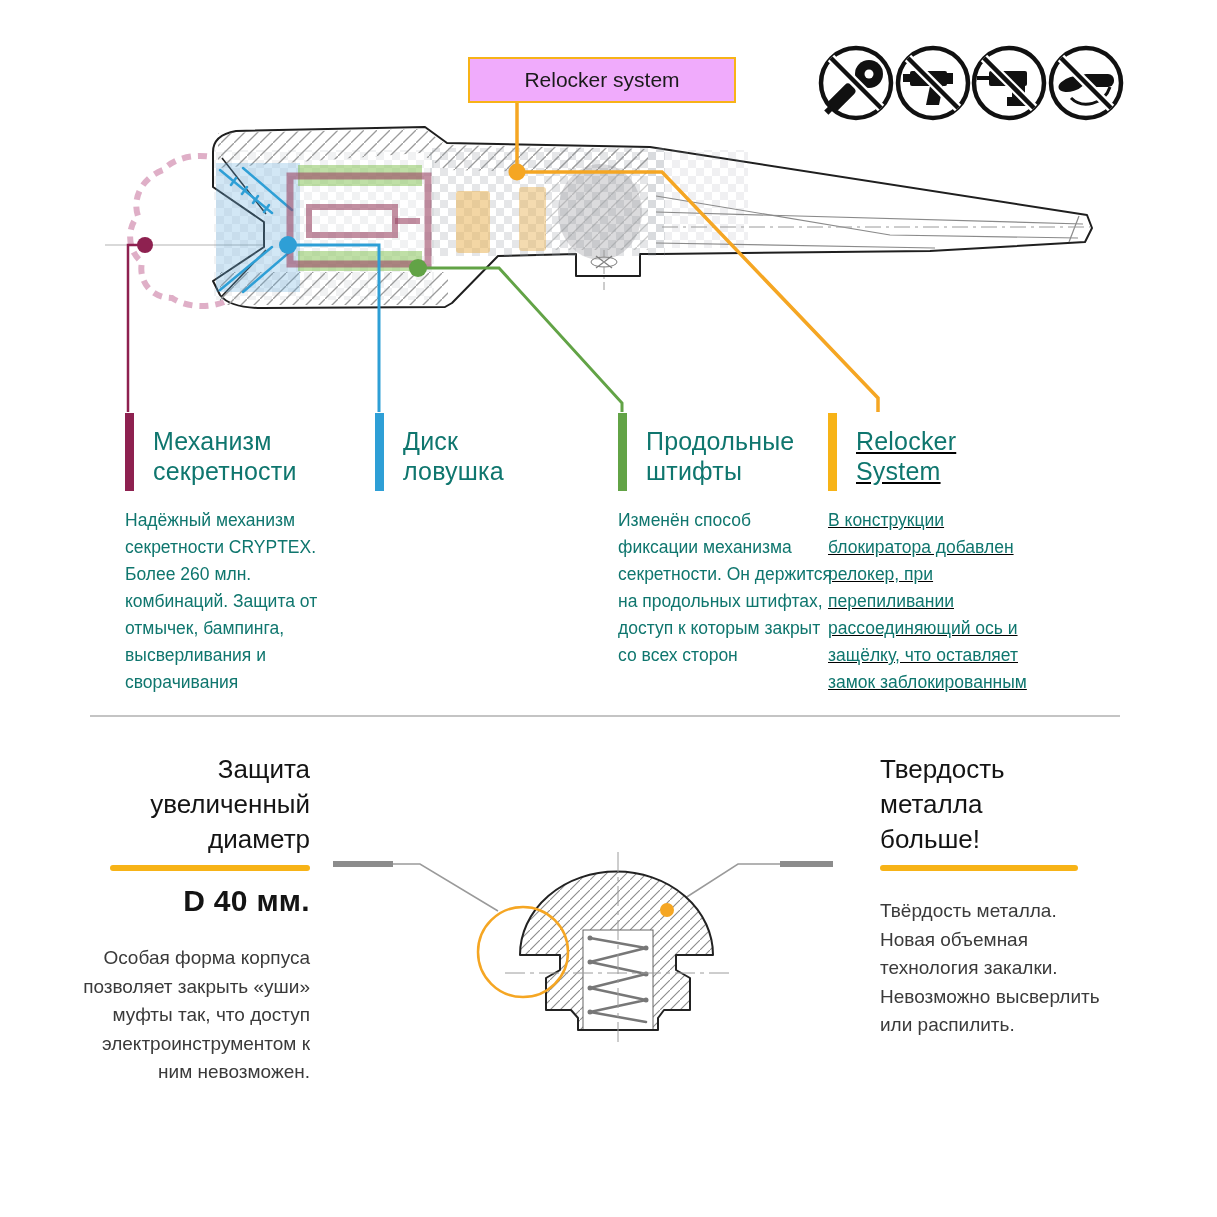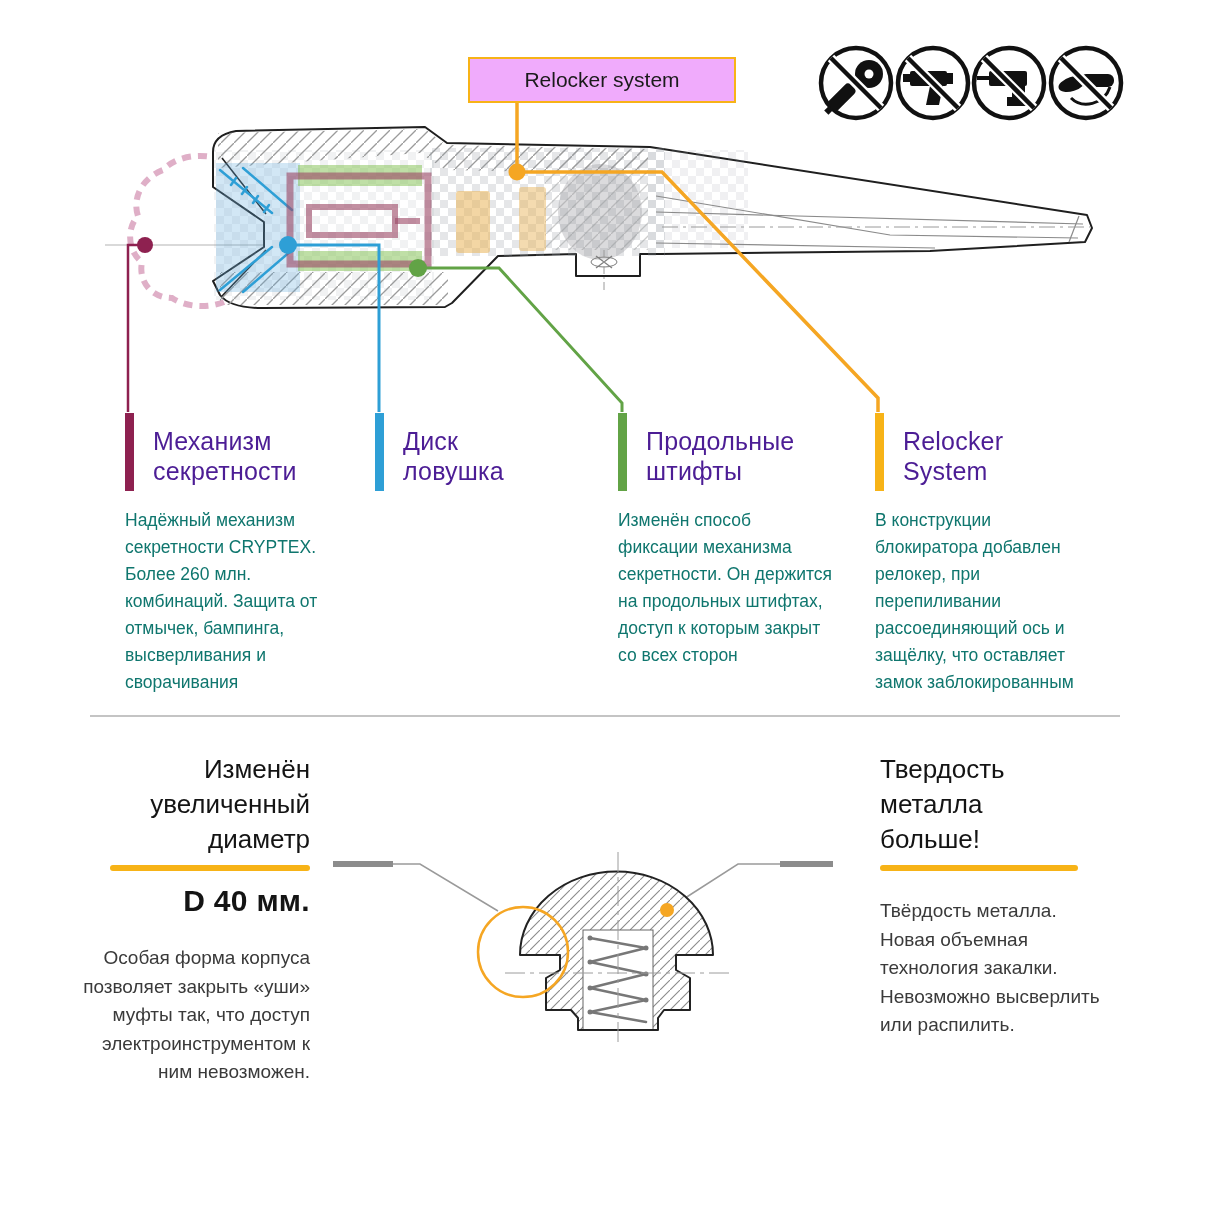--- a/index.html
+++ b/index.html
@@ -13,26 +13,26 @@
   .relocker-box{
     left:468px;top:57px;width:264px;height:42px;
     border:2px solid #F7B317;background:#f0abfc;
     font-size:21px;color:#1b1b1b;text-align:center;line-height:42px;
   }
   
   .feature{position:absolute;top:413px;width:215px;}
   .feature .bar{position:absolute;left:0;top:0;width:9px;height:78px;}
   .feature h3{
     margin:14px 0 4px 28px;font-size:25px;line-height:29.5px;font-weight:400;
-    color:#4c1d95;letter-spacing:.2px;
+    color:#0f766e;letter-spacing:.2px;
   }
   .feature p{
     margin:21px 0 0 0;font-size:17.5px;line-height:27px;color:#0f766e;font-weight:400;
   }
-  .f1{left:125px;} .f2{left:375px;} .f3{left:618px;} .f4{left:875px;}
+  .f1{left:125px;} .f2{left:375px;} .f3{left:618px;} .f4{left:828px;text-decoration:underline;}
   .bar-maroon{background:#8E2150;} .bar-blue{background:#2E9FD6;}
   .bar-green{background:#62A346;} .bar-yellow{background:#F7B317;}
   
   .divider{left:90px;top:715px;width:1030px;height:2px;background:#C4C4C4;}
   
   .bottom-block{position:absolute;top:752px;color:#111;}
   .bb-left{left:70px;width:240px;text-align:right;}
   .bb-right{left:880px;width:230px;text-align:left;}
   .bottom-block .bh{font-size:26px;line-height:35px;font-weight:400;color:#141414;}
   .underline{height:6px;background:#F7B317;border-radius:3px;margin-top:8px;}
@@ -262,21 +262,21 @@
     <span>Relocker</span><br>
     <span>System</span>
   </h3>
   <p>В конструкции блокиратора добавлен релокер, при перепиливании рассоединяющий ось и защёлку, что оставляет замок заблокированным</p>
 </div>
 
 <div class="abs divider"></div>
 
 <div class="bottom-block bb-left">
   <div class="bh">
-    <span>Изменён</span><br>
+    <span>Защита</span><br>
     <span>увеличенный</span><br>
     <span>диаметр</span>
   </div>
   <div class="underline"></div>
   <div class="big-value">D 40 мм.</div>
   <div class="body">Особая форма корпуса позволяет закрыть «уши» муфты так, что доступ электроинструментом к ним невозможен.</div>
 </div>
 
 <div class="bottom-block bb-right">
   <div class="bh">

